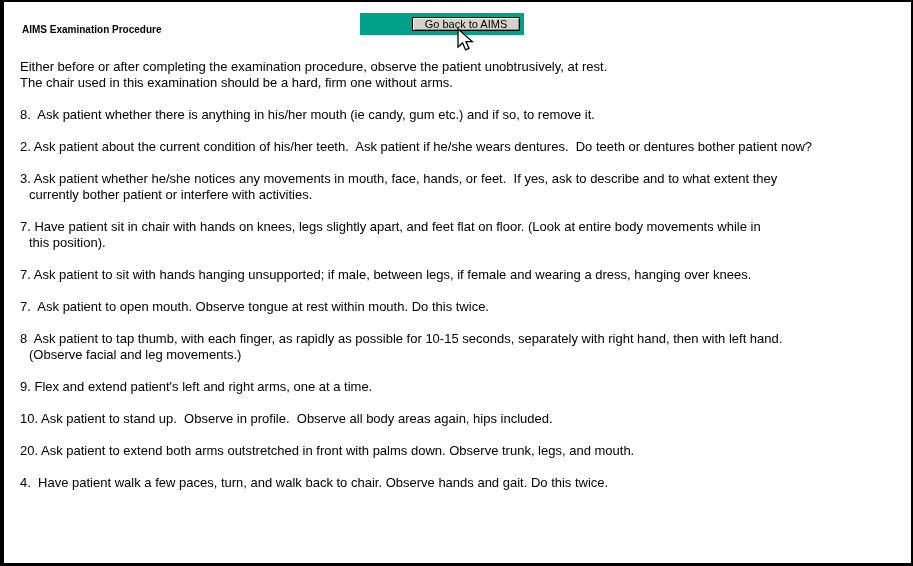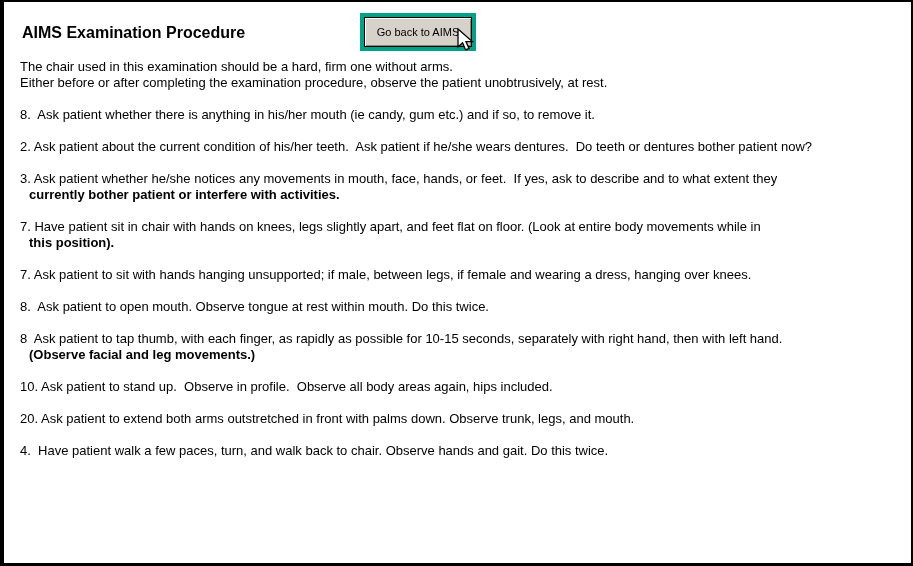--- a/index.html
+++ b/index.html
@@ -17,46 +17,47 @@
     border-color: var(--page-border, #000000);
     border-width: 2px 2px 3px 4px;
     font-family: "Liberation Sans", sans-serif;
     color: #000000;
     overflow: hidden;
   }
   .page-title {
     position: absolute;
     left: 18px;
     top: 22px;
-    font-size: 16px;
+    font-size: 10px;
     font-weight: bold;
     white-space: pre;
   }
   .btn-highlight {
     position: absolute;
     left: 356px;
     top: 11px;
     background: var(--button-focus-highlight, #00A188);
     padding: 4px;
   }
   .back-btn {
     display: block;
     box-sizing: border-box;
     width: 108px;
-    height: 30px;
+    height: 14px;
     font-family: "Liberation Sans", sans-serif;
     font-size: 11px;
     color: #000000;
     text-align: center;
     background: var(--button-face, #D6D2CA);
     border: 1px solid #000000;
     box-shadow: inset 1px 1px 0 #ffffff, inset -1px -1px 0 #8a867e;
     white-space: pre;
     padding: 0;
     cursor: pointer;
+    margin-left: 48px;
   }
   .cursor-icon {
     position: absolute;
     left: 452px;
     top: 26px;
     width: 22px;
     height: 25px;
     pointer-events: none;
   }
   .content {
@@ -69,43 +70,42 @@
   .para {
     margin: 0 0 16px 0;
   }
   .line {
     font-size: 13px;
     line-height: 16px;
     white-space: pre;
   }
   .cont {
     padding-left: 9px;
-    font-weight: bold;
   }
 </style>
 </head>
 <body>
 
 <div class="page">
 
   <div class="page-title">AIMS Examination Procedure</div>
 
   <div class="btn-highlight">
     <button class="back-btn">Go back to AIMS</button>
   </div>
 
   <svg class="cursor-icon" viewBox="0 0 22 25">
     <path d="M2,1 L2,19 L6.6,14.9 L9.6,21.9 L13,20.4 L10,13.6 L16.3,13.6 Z" fill="#ffffff" stroke="#000000" stroke-width="1.3" stroke-linejoin="miter"></path>
   </svg>
 
   <div class="content">
 
     <div class="para">
+      <div class="line">Either before or after completing the examination procedure, observe the patient unobtrusively, at rest.</div>
       <div class="line">The chair used in this examination should be a hard, firm one without arms.</div>
-      <div class="line">Either before or after completing the examination procedure, observe the patient unobtrusively, at rest.</div>
     </div>
 
     <div class="para">
       <div class="line">8.  Ask patient whether there is anything in his/her mouth (ie candy, gum etc.) and if so, to remove it.</div>
     </div>
 
     <div class="para">
       <div class="line">2. Ask patient about the current condition of his/her teeth.  Ask patient if he/she wears dentures.  Do teeth or dentures bother patient now?</div>
     </div>
 
@@ -117,29 +117,32 @@
     <div class="para">
       <div class="line">7. Have patient sit in chair with hands on knees, legs slightly apart, and feet flat on floor. (Look at entire body movements while in</div>
       <div class="line cont">this position).</div>
     </div>
 
     <div class="para">
       <div class="line">7. Ask patient to sit with hands hanging unsupported; if male, between legs, if female and wearing a dress, hanging over knees.</div>
     </div>
 
     <div class="para">
-      <div class="line">8.  Ask patient to open mouth. Observe tongue at rest within mouth. Do this twice.</div>
+      <div class="line">7.  Ask patient to open mouth. Observe tongue at rest within mouth. Do this twice.</div>
     </div>
 
 
     <div class="para">
       <div class="line">8  Ask patient to tap thumb, with each finger, as rapidly as possible for 10-15 seconds, separately with right hand, then with left hand.</div>
       <div class="line cont">(Observe facial and leg movements.)</div>
     </div>
 
+    <div class="para">
+      <div class="line">9. Flex and extend patient's left and right arms, one at a time.</div>
+    </div>
 
     <div class="para">
       <div class="line">10. Ask patient to stand up.  Observe in profile.  Observe all body areas again, hips included.</div>
     </div>
 
     <div class="para">
       <div class="line">20. Ask patient to extend both arms outstretched in front with palms down. Observe trunk, legs, and mouth.</div>
     </div>
 
     <div class="para">

